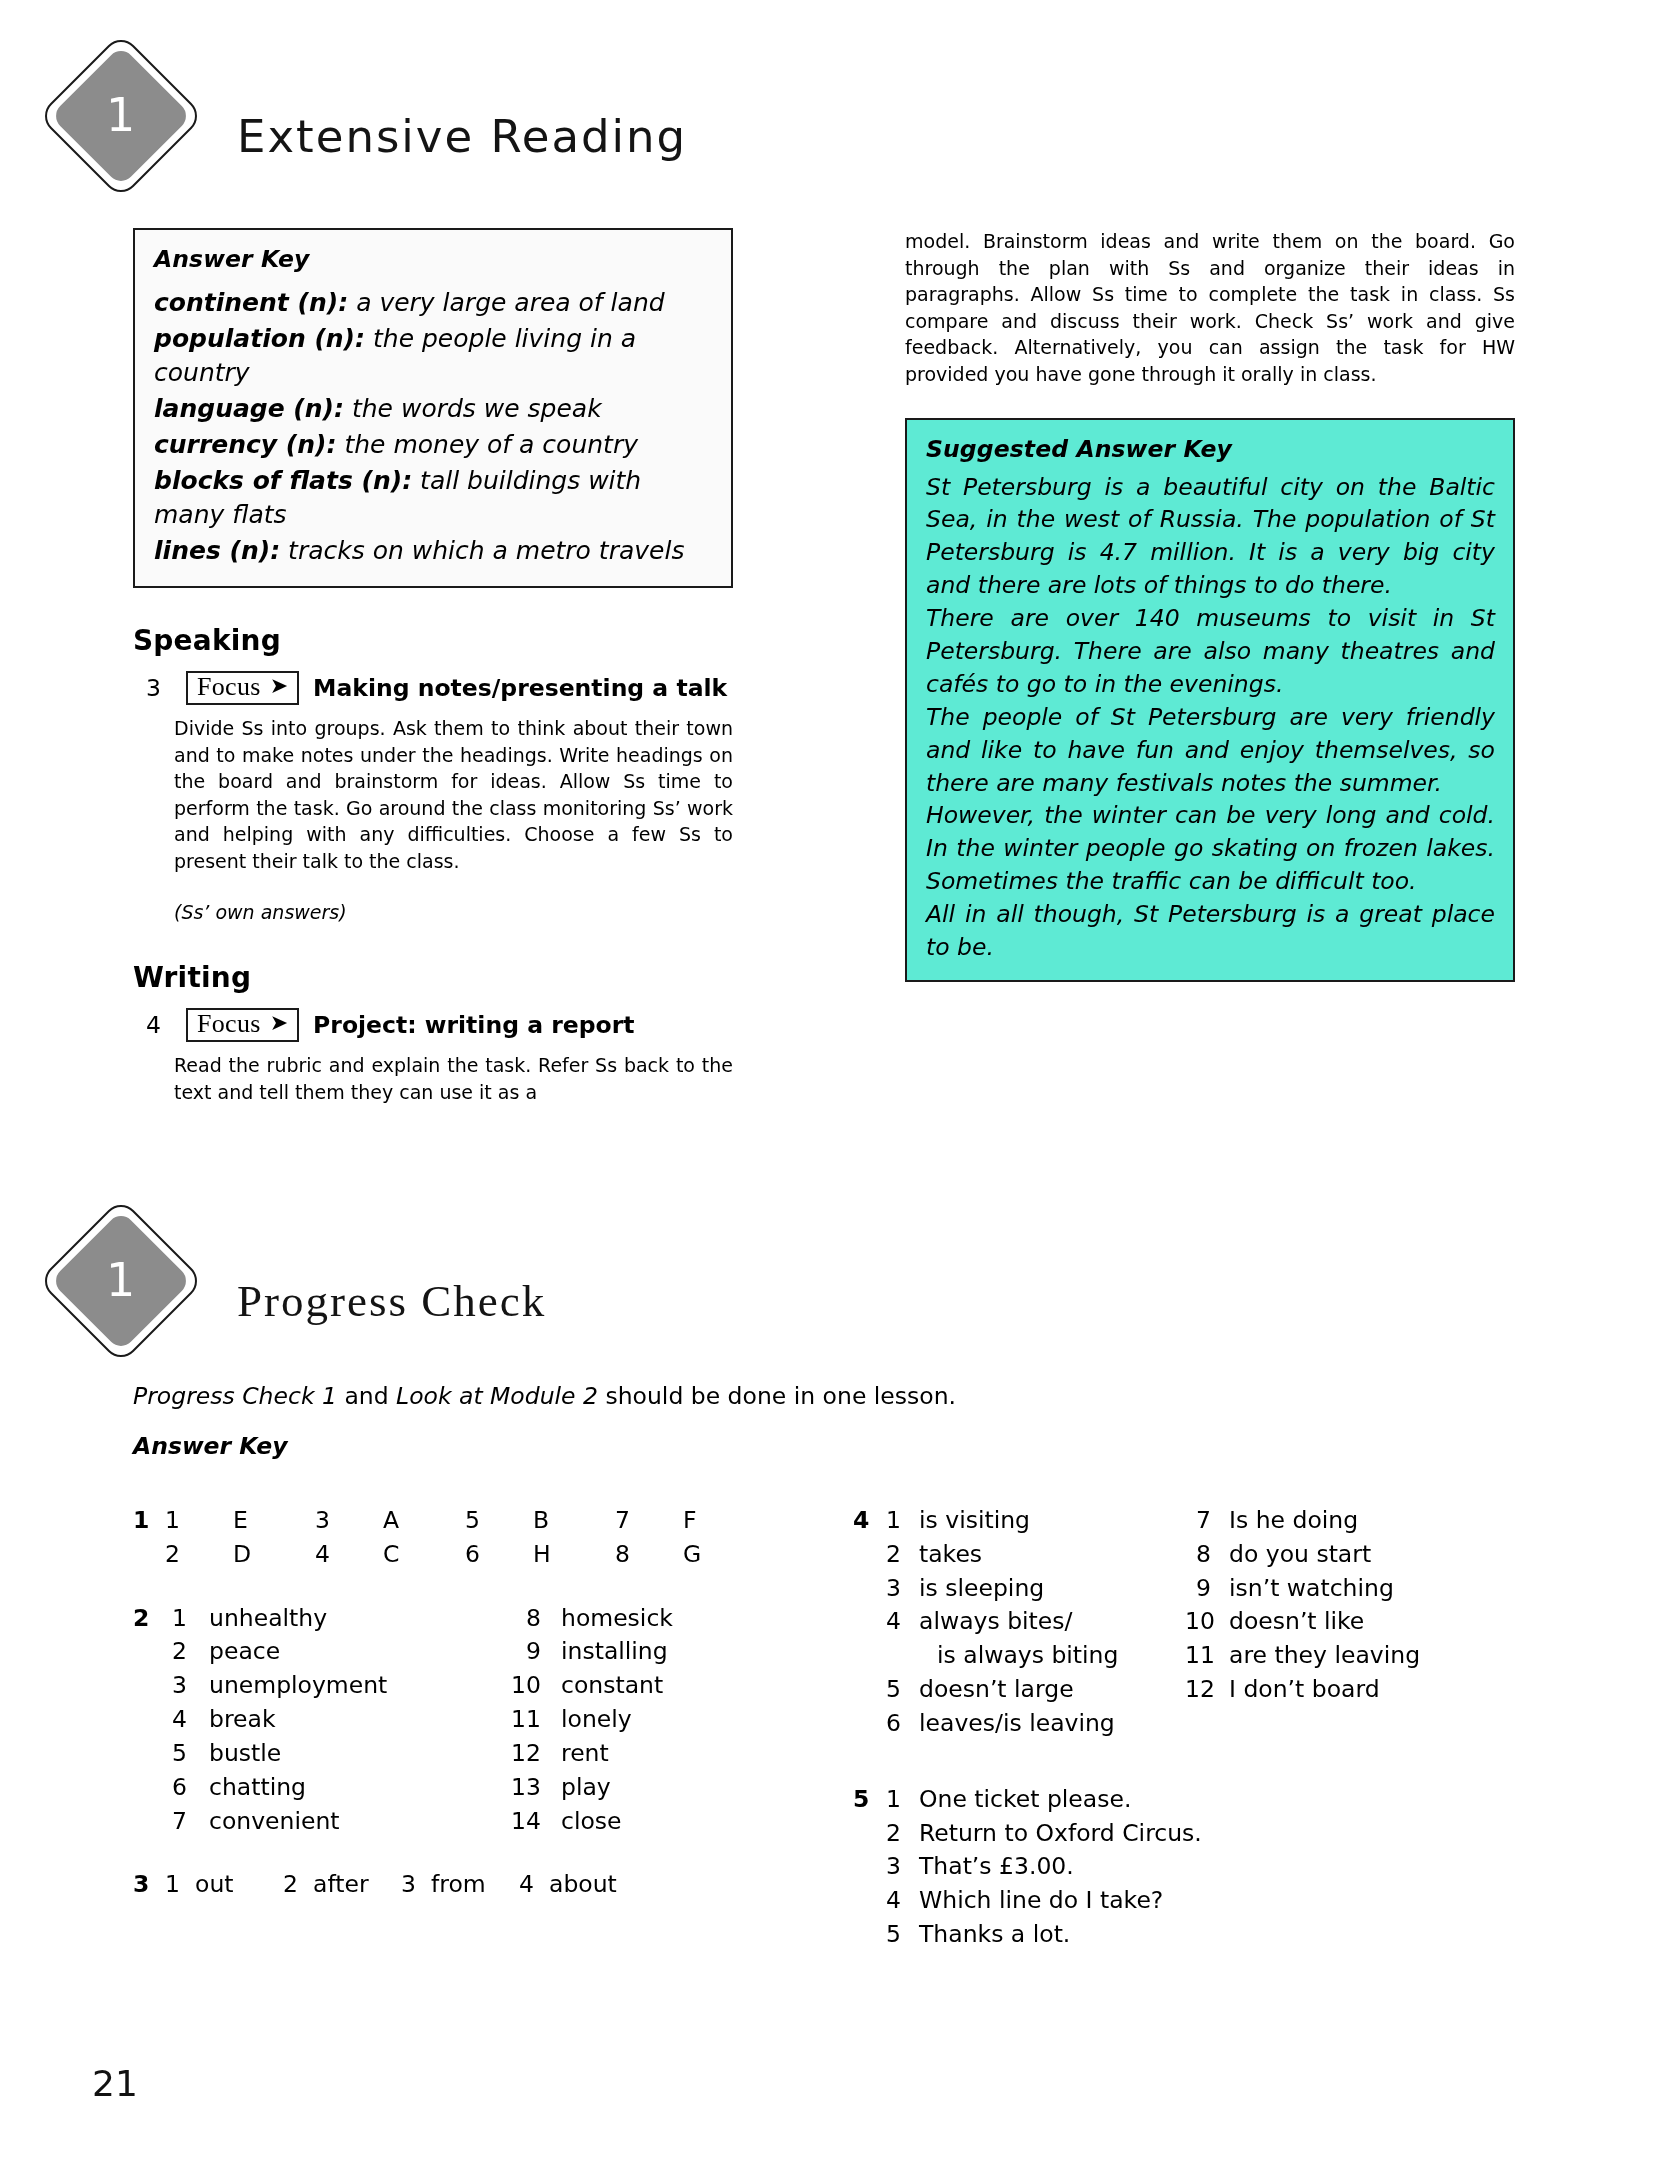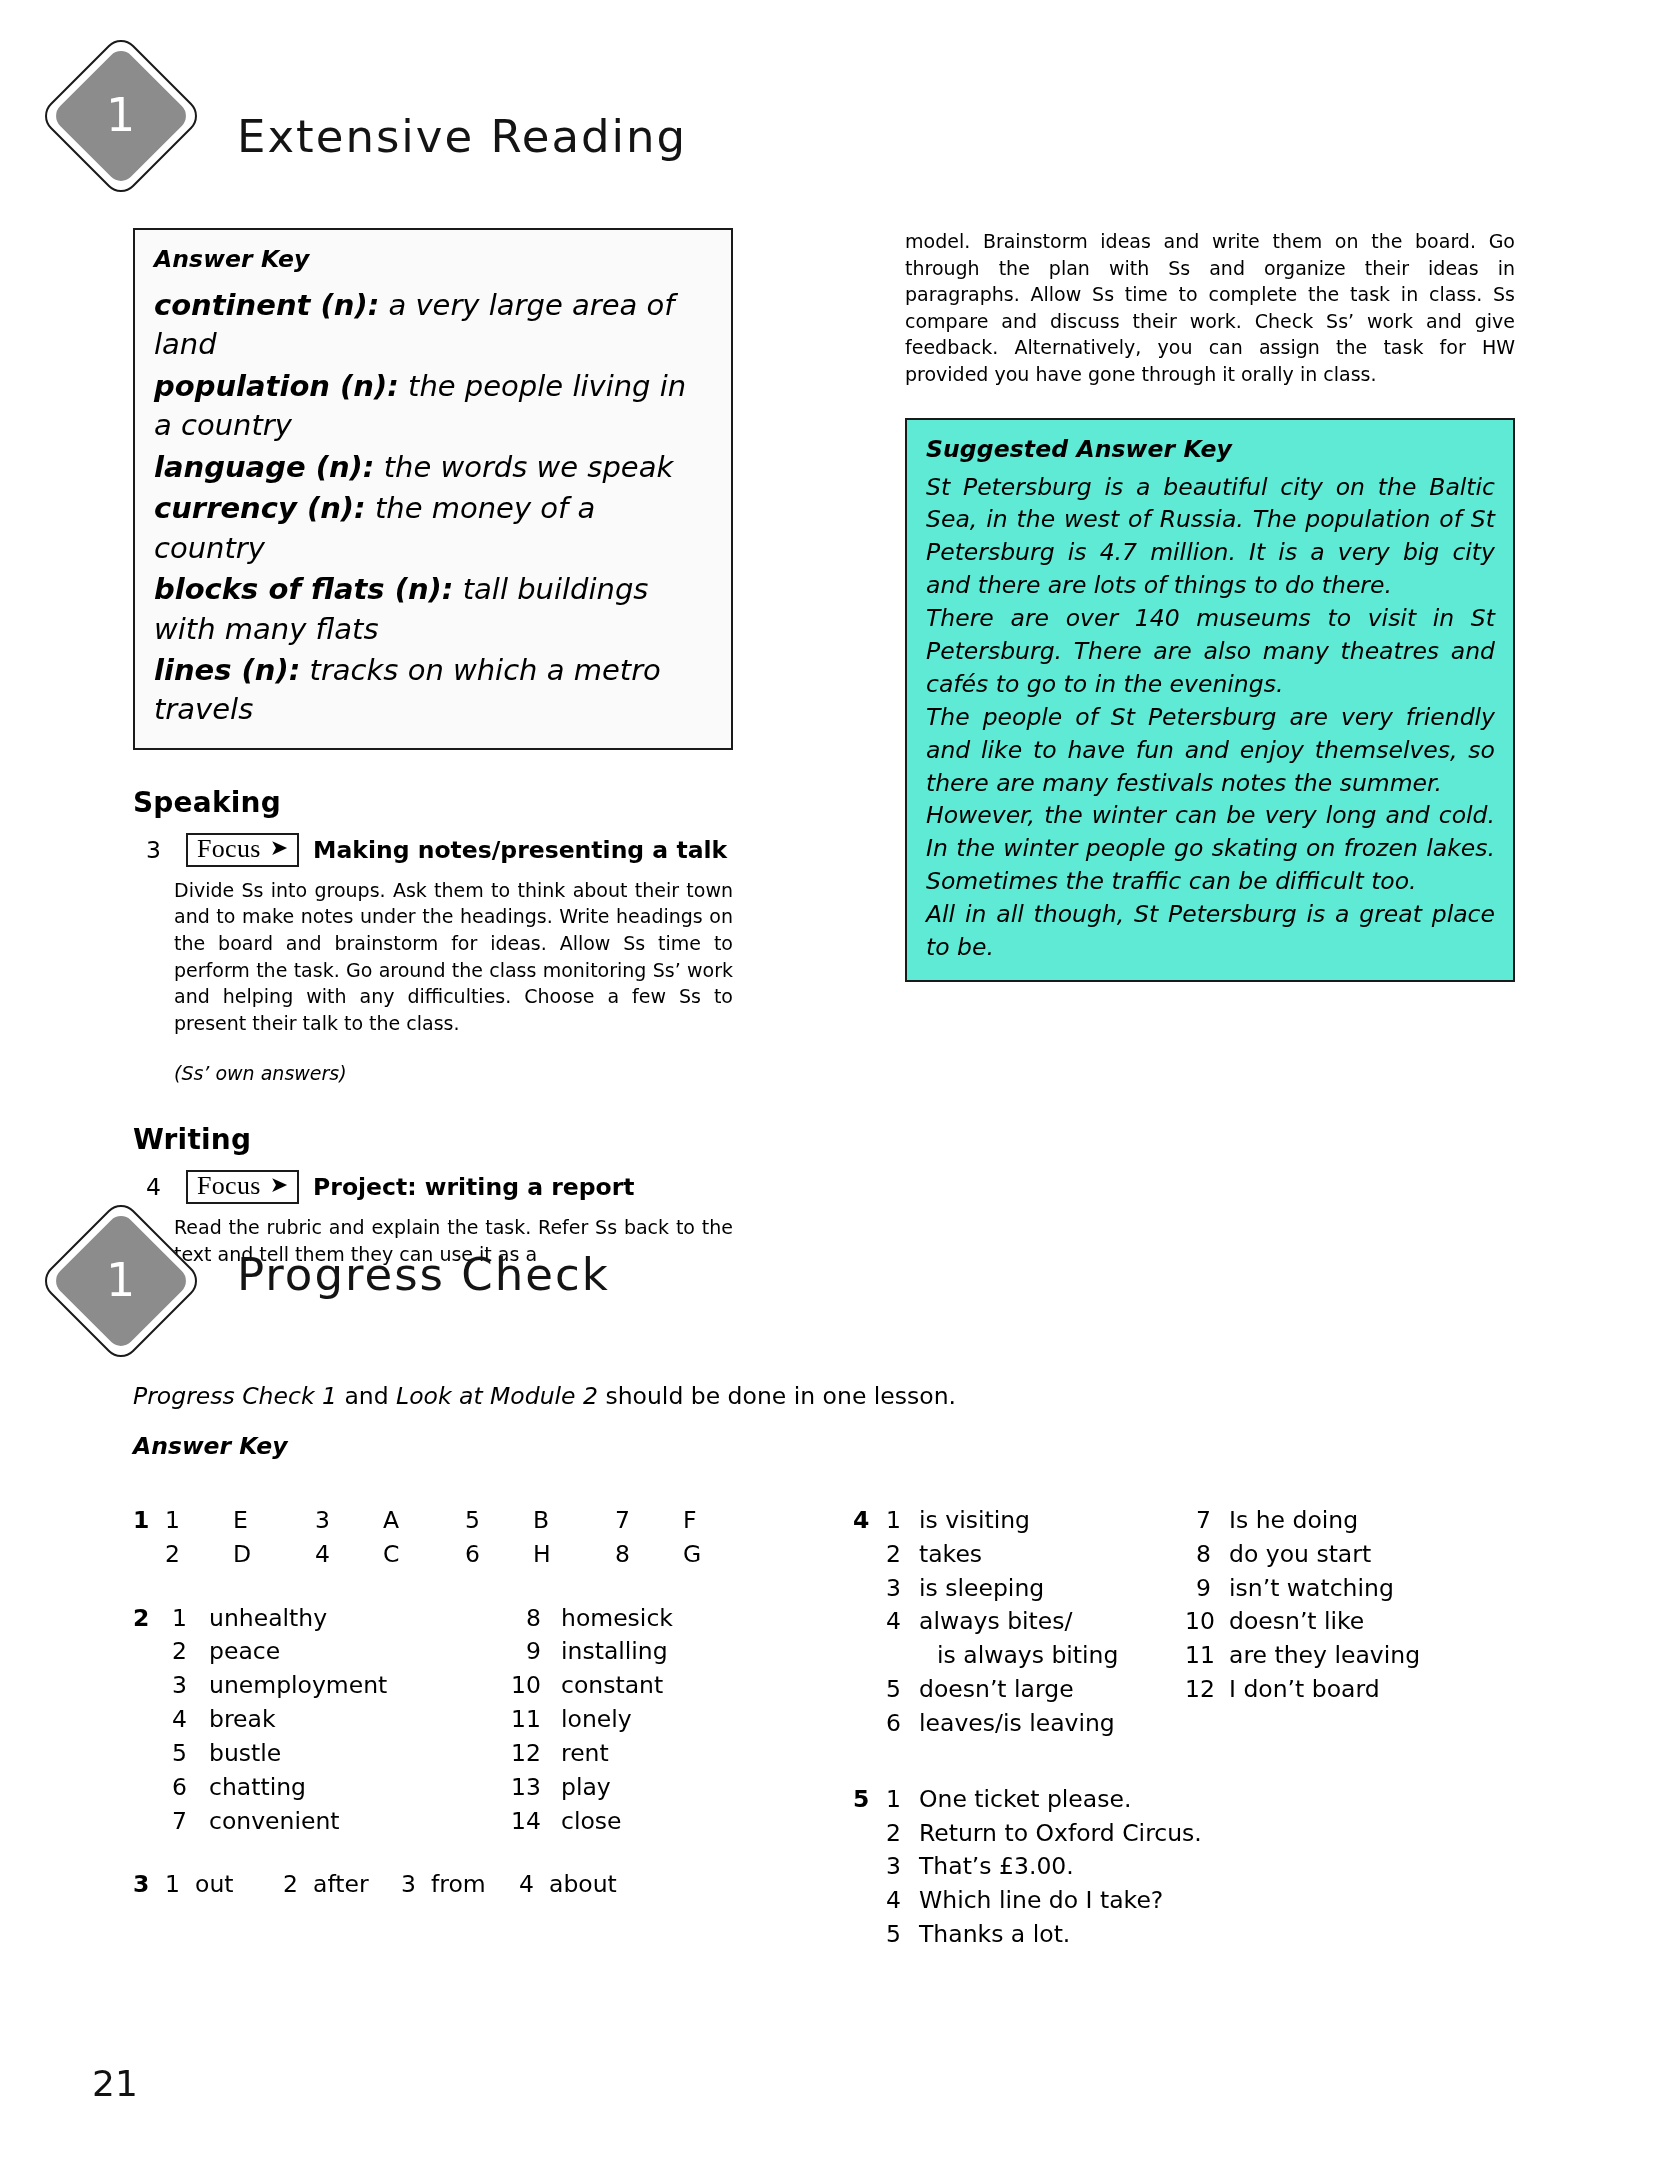--- a/index.html
+++ b/index.html
@@ -91,21 +91,21 @@
   .keybox.gray { background: #5eead4; }
   .keybox-title {
     font-style: italic;
     font-weight: bold;
     font-size: 23.5px;
     margin-bottom: 13px;
     letter-spacing: 0.1px;
   }
   .keyline {
     font-style: italic;
-    font-size: 29px;
+    font-size: 25px;
     line-height: 1.36;
     margin-bottom: 2px;
   }
   .keyline b { font-weight: bold; font-style: italic; }
   .sak-line {
     font-style: italic;
     font-size: 23.5px;
     line-height: 1.40;
     text-align: justify;
     margin: 0;
@@ -334,21 +334,21 @@
       <div class="sak-line">However, the winter can be very long and cold. In the winter people go skating on frozen lakes. Sometimes the traffic can be difficult too.</div>
       <div class="sak-line">All in all though, St Petersburg is a great place to be.</div>
     </div>
   </div>
 
   <div class="badge-wrap" style="left:62px; top:1222px;">
     <div class="badge-outer"></div>
     <div class="badge-inner"></div>
     <div class="badge-num">1</div>
   </div>
-  <div class="section-title" style="left:237px; top:1248px;">Progress Check</div>
+  <div class="section-title" style="left:237px; top:1275px;font-family:Liberation Serif, serif;">Progress Check</div>
 
   <div class="pc-intro">
     <span>Progress Check 1</span><span class="roman"> and </span><span>Look at Module 2</span><span class="roman"> should be done in one lesson.</span>
   </div>
 
   <div class="pc-answerkey">Answer Key</div>
 
   <div class="ans-area">
     <div class="ans-cols">
 

